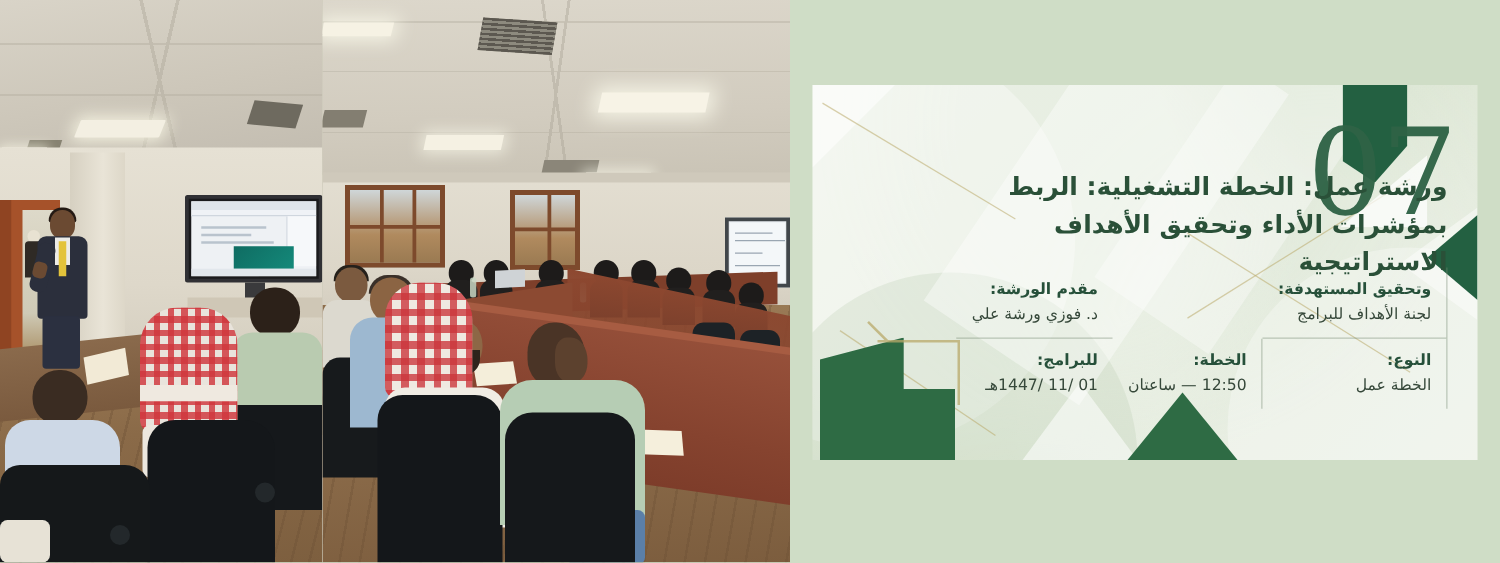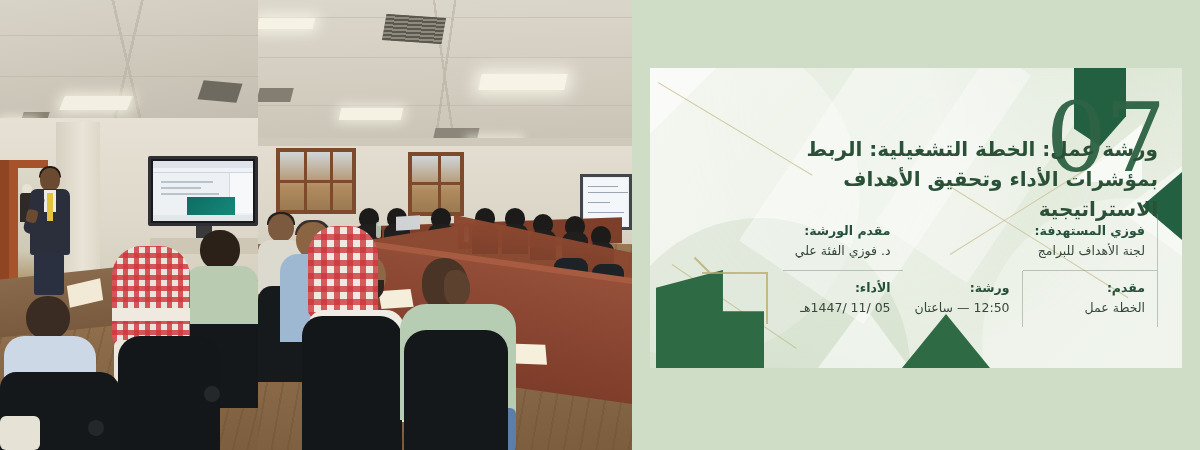--- a/index.html
+++ b/index.html
@@ -433,36 +433,36 @@
       <div class="bl-chev"></div>
       <div class="bl-chev-line"></div>
       <div class="bottom-white-l"></div>
       <div class="bottom-tri"></div>
 
       <div class="num">07</div>
       <div class="title">ورشة عمل: الخطة التشغيلية: الربط بمؤشرات الأداء وتحقيق الأهداف الاستراتيجية</div>
 
       <div class="details">
         <div class="dcell r0 c2">
-          <div class="dlabel">فوزي المستهدفة:</div>
+          <div class="dlabel">وتحقيق المستهدفة:</div>
           <div class="dvalue">لجنة الأهداف للبرامج</div>
         </div>
         <div class="dcell r0" style="grid-column:3;">
           <div class="dlabel">مقدم الورشة:</div>
-          <div class="dvalue">د. فوزي الفئة علي</div>
+          <div class="dvalue">د. فوزي ورشة علي</div>
         </div>
         <div class="dcell c1" style="grid-column:1;grid-row:2;">
-          <div class="dlabel">مقدم:</div>
+          <div class="dlabel">النوع:</div>
           <div class="dvalue">الخطة عمل</div>
         </div>
         <div class="dcell c2" style="grid-column:2;grid-row:2;">
-          <div class="dlabel">ورشة:</div>
+          <div class="dlabel">الخطة:</div>
           <div class="dvalue ltr">12:50 — ساعتان</div>
         </div>
         <div class="dcell" style="grid-column:3;grid-row:2;">
-          <div class="dlabel">الأداء:</div>
-          <div class="dvalue ltr">05 /11 /1447هـ</div>
+          <div class="dlabel">للبرامج:</div>
+          <div class="dvalue ltr">01 /11 /1447هـ</div>
         </div>
       </div>
     </div>
   </div>
 
 </div>
 
 </body></html>

